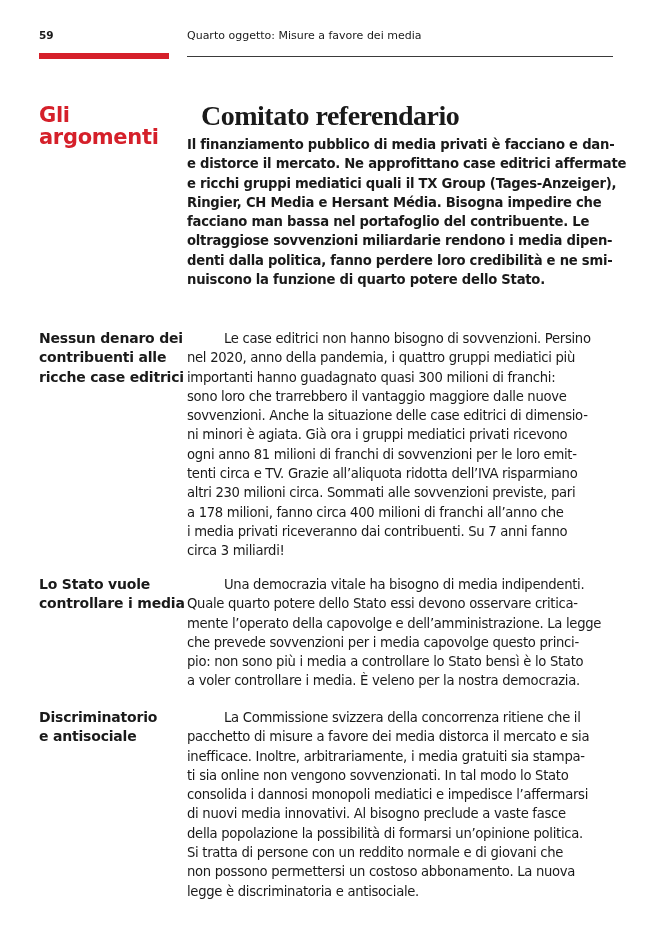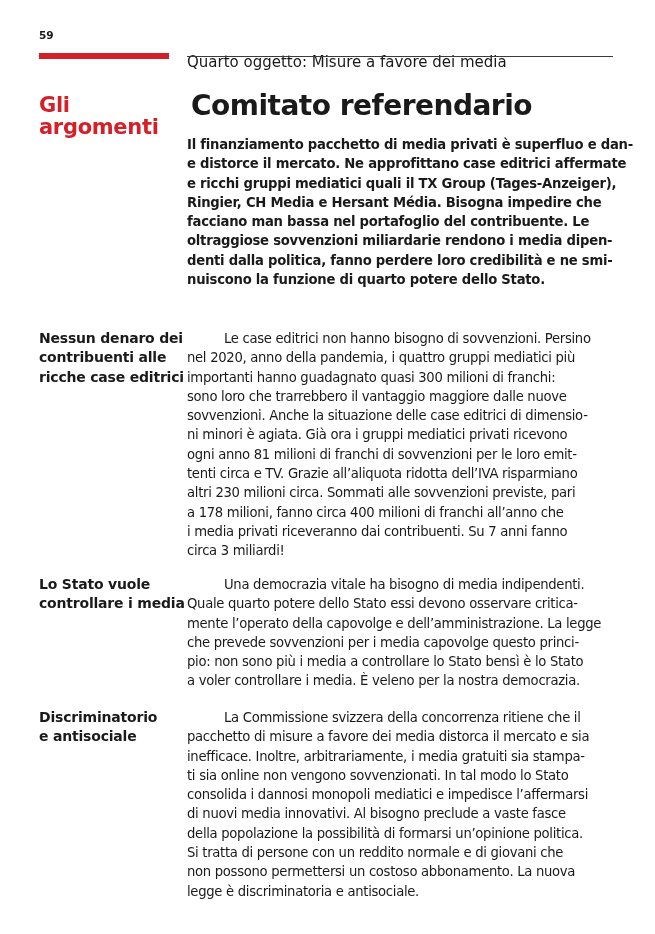--- a/index.html
+++ b/index.html
@@ -7,32 +7,32 @@
     width: 655px; height: 934px; position: relative; overflow: hidden;
     font-family: "DejaVu Sans", "Liberation Sans", sans-serif;
     color: #1a1a1a;
   }
   .page-number {
     position: absolute; left: 39px; top: 29px;
     font-size: 10.5px; font-weight: bold; color: #1a1a1a;
   }
   .running-head {
     position: absolute; left: 187px; top: 29px;
-    font-size: 15px; color: #1a1a1a; margin-top: 24px;
+    font-size: 11px; color: #1a1a1a;
   }
   .red-bar {
     position: absolute; left: 39px; top: 53px; width: 130px; height: 6px;
     background: #d5202a;
   }
   .head-rule {
     position: absolute; left: 187px; top: 56px; width: 426px; height: 1px;
     background: #3a3a3a;
   }
   .section-kicker {
-    position: absolute; left: 39px; top: 94px; width: 140px;
+    position: absolute; left: 39px; top: 104px; width: 140px;
     font-size: 21px; line-height: 22px; font-weight: bold; color: #d5202a;
     letter-spacing: -0.3px;
   }
   .main-title {
     position: absolute; left: 187px; top: 85px;
     font-size: 28px; font-weight: bold; color: #1a1a1a; letter-spacing: -0.5px;
     line-height: 34px;
   }
   .lead {
     position: absolute; left: 187px; top: 135px; width: 430px;
@@ -63,24 +63,24 @@
 <div class="page-number">59</div>
 <div class="running-head">Quarto oggetto: Misure a favore dei media</div>
 <div class="red-bar"></div>
 <div class="head-rule"></div>
 
 <div class="section-kicker">
   <div>Gli</div>
   <div>argomenti</div>
 </div>
 
-<h1 class="main-title" style="margin:4px;">Comitato referendario</h1>
+<h1 class="main-title" style="margin:14px;font-family:Liberation Serif, serif;">Comitato referendario</h1>
 
 <div class="lead">
-  <span>Il finanziamento pacchetto di media privati è superfluo e dan-</span>
+  <span>Il finanziamento pubblico di media privati è facciano e dan-</span>
   <span>e distorce il mercato. Ne approfittano case editrici affermate</span>
   <span>e ricchi gruppi mediatici quali il TX Group (Tages-Anzeiger),</span>
   <span>Ringier, CH Media e Hersant Média. Bisogna impedire che</span>
   <span>facciano man bassa nel portafoglio del contribuente. Le</span>
   <span>oltraggiose sovvenzioni miliardarie rendono i media dipen-</span>
   <span>denti dalla politica, fanno perdere loro credibilità e ne smi-</span>
   <span>nuiscono la funzione di quarto potere dello Stato.</span>
 </div>
 
 <div class="section" style="top:329px;">

